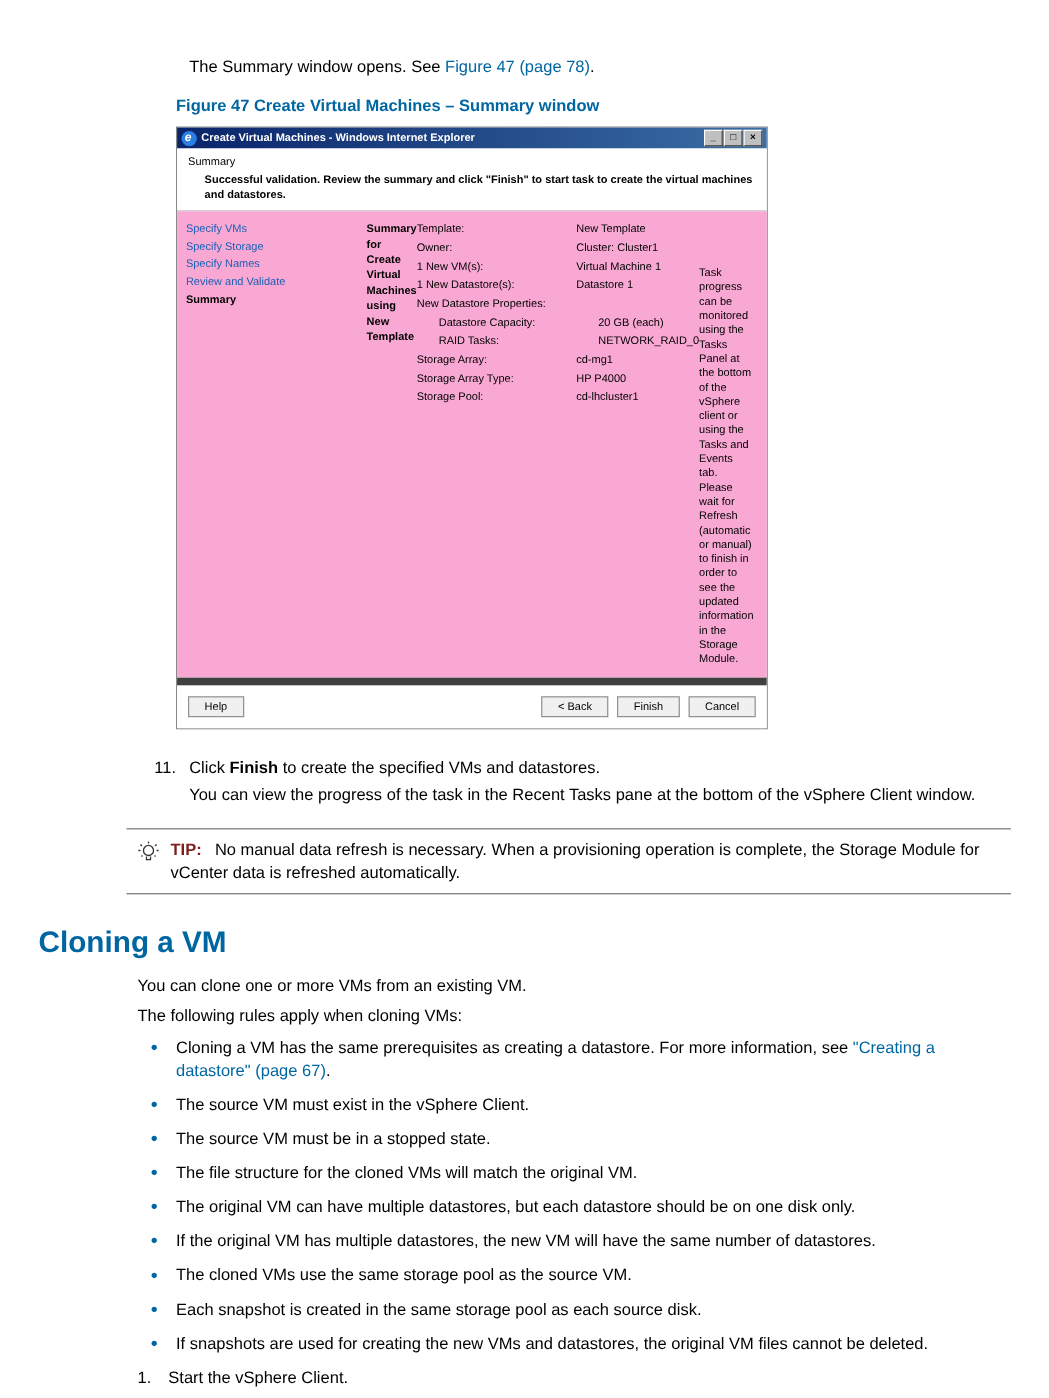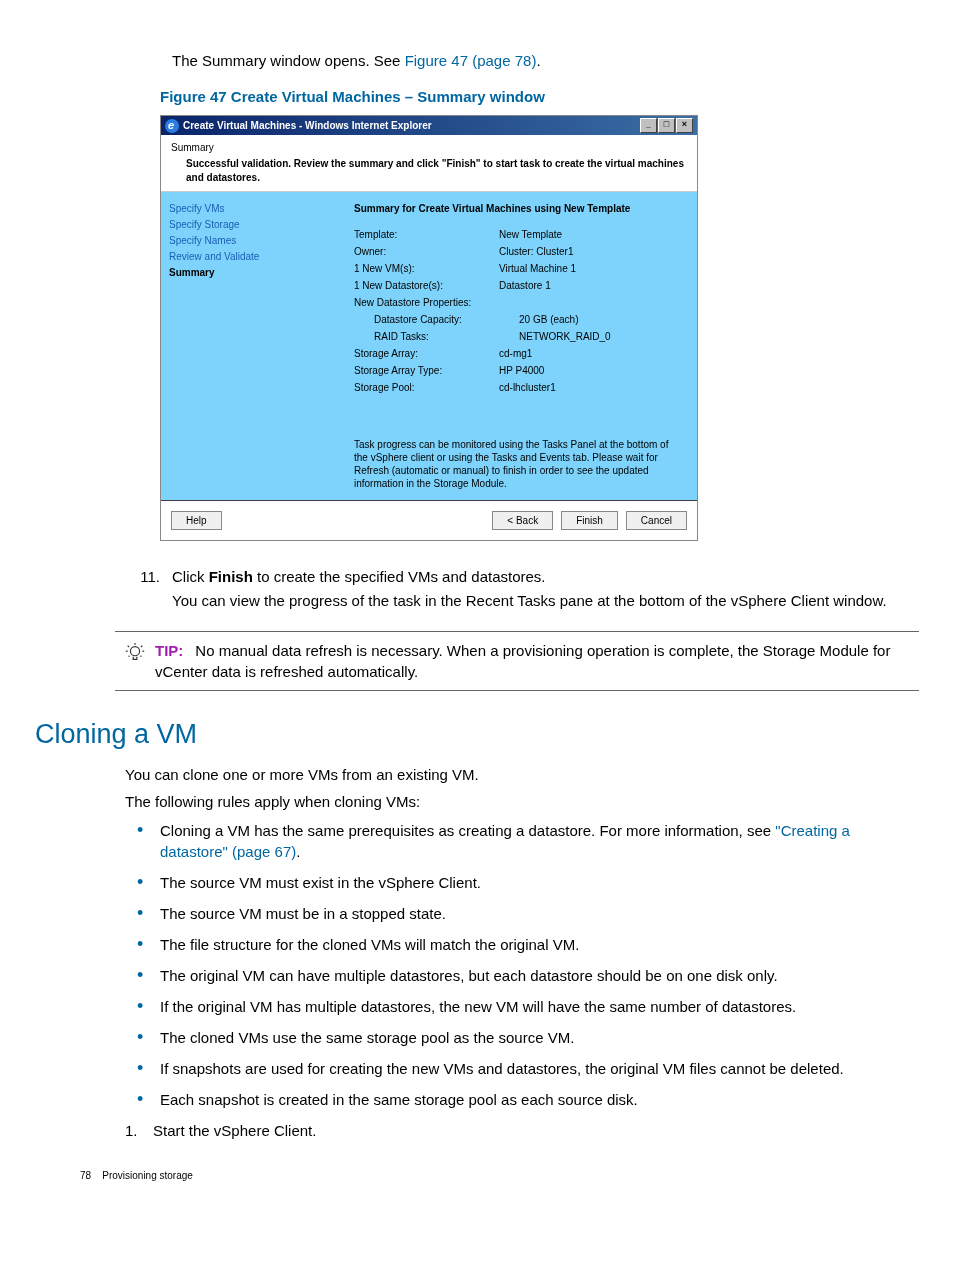--- a/index.html
+++ b/index.html
@@ -88,49 +88,49 @@
   .ss-header {
     padding: 6px 10px 6px 10px;
     border-bottom: 1px solid #ccc;
     background: #fff;
   }
   .ss-header-title { font-size: 10px; margin-bottom: 2px; }
   .ss-header-sub { font-size: 10px; font-weight: bold; padding-left: 15px; }
   .ss-body {
     display: flex;
     min-height: 300px;
-    background: #7dd3fc;
+    background: #f9a8d4;
   }
   .ss-nav {
     width: 165px;
     padding: 10px 8px;
     font-size: 10px;
   }
   .ss-nav-item { color: #1a5fb4; margin-bottom: 2px; }
   .ss-nav-item.active { color: #000; font-weight: bold; }
   .ss-content {
     flex: 1;
     padding: 10px 12px;
     font-size: 10px;
     display: flex;
-    flex-direction: column;
+    flex-direction: row;
   }
   .ss-content-title { font-weight: bold; margin-bottom: 12px; }
   .ss-kv { display: flex; margin-bottom: 3px; }
   .ss-k { width: 145px; }
   .ss-k.indent { padding-left: 20px; width: 145px; }
   .ss-v { flex: 1; }
   .ss-note {
     margin-top: auto;
     padding-top: 40px;
     font-size: 10px;
     line-height: 1.3;
   }
   .ss-footer {
-    border-top: 1px solid #404040;
+    border-top: 7px solid #404040;
     padding: 10px;
     display: flex;
     align-items: center;
     background:#fff;
   }
   .ss-btn {
     border: 1px solid #888;
     background: #f0f0f0;
     padding: 3px 14px;
     font-size: 10px;
@@ -150,29 +150,29 @@
   }
   .tip-icon {
     width: 40px;
     flex-shrink: 0;
     text-align: center;
     font-size: 20px;
     padding-top: 2px;
   }
   .tip-icon svg { width: 22px; height: 22px; }
   .tip-label {
-    color: #a21caf;
+    color: #7f1d1d;
     font-weight: bold;
     padding-right: 12px;
   }
   .tip-text { flex: 1; }
   .h2 {
     color: #0066a1;
     font-size: 27px;
-    font-weight: normal;
+    font-weight: bold;
     margin: 10px 0 10px 0;
   }
   .body-para {
     margin: 0 0 6px 90px;
   }
   .bullets {
     margin: 8px 0 6px 90px;
     padding: 0;
     list-style: none;
   }
@@ -339,22 +339,22 @@
   <div class="body-para">The following rules apply when cloning VMs:</div>
 
   <ul class="bullets" id="bullets-container">
       <li><span>Cloning a VM has the same prerequisites as creating a datastore. For more information, see </span><span class="link">"Creating a datastore" (page 67)</span><span>.</span></li>
       <li>The source VM must exist in the vSphere Client.</li>
       <li>The source VM must be in a stopped state.</li>
       <li>The file structure for the cloned VMs will match the original VM.</li>
       <li>The original VM can have multiple datastores, but each datastore should be on one disk only.</li>
       <li>If the original VM has multiple datastores, the new VM will have the same number of datastores.</li>
       <li>The cloned VMs use the same storage pool as the source VM.</li>
+      <li>Each snapshot is created in the same storage pool as each source disk.</li>
       <li>If snapshots are used for creating the new VMs and datastores, the original VM files cannot be deleted.</li>
-      <li>Each snapshot is created in the same storage pool as each source disk.</li>
     </ul>
 
 
   <ol class="numlist">
     <li>
       <span class="n">1.</span>
       <span>Start the vSphere Client.</span>
     </li>
   </ol>
 

